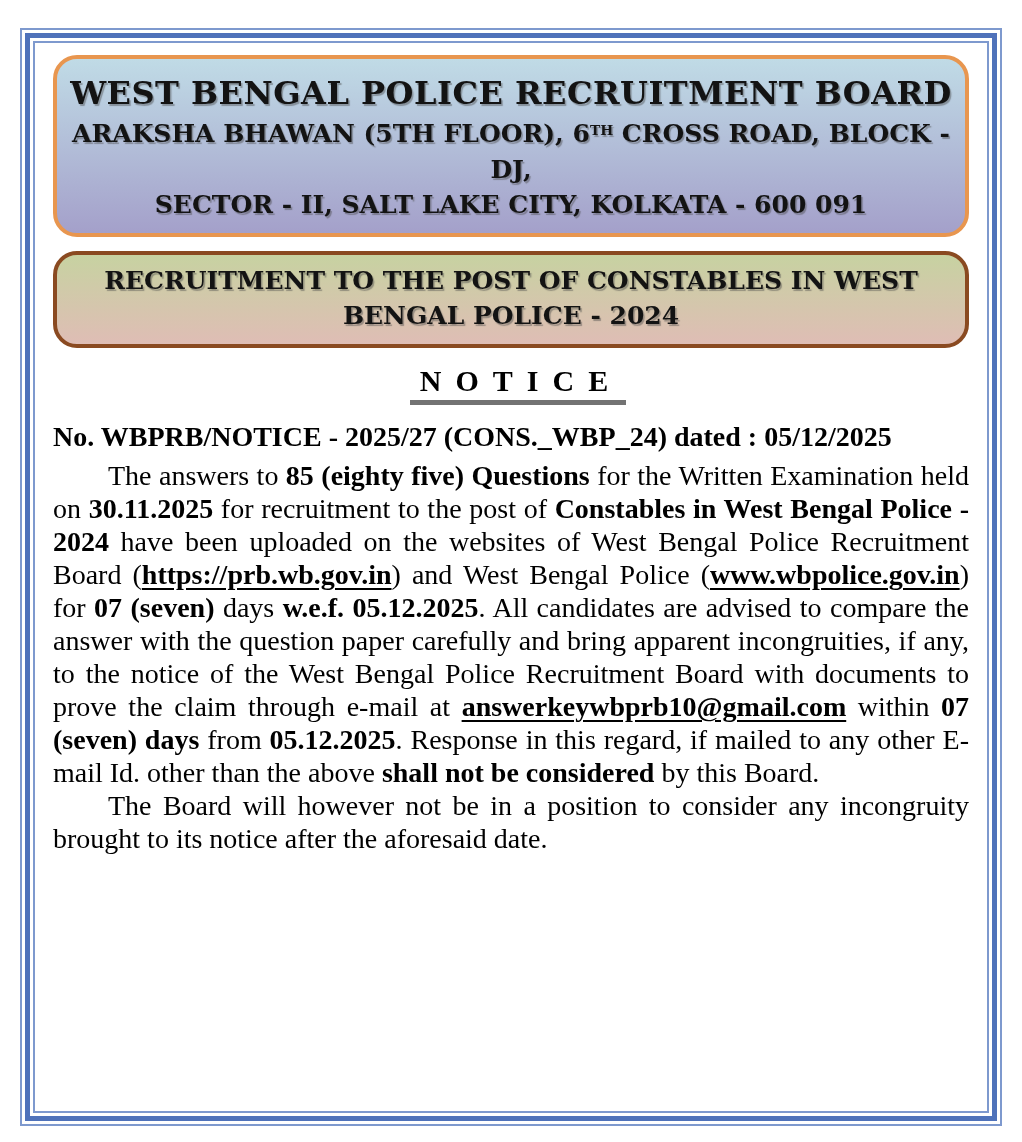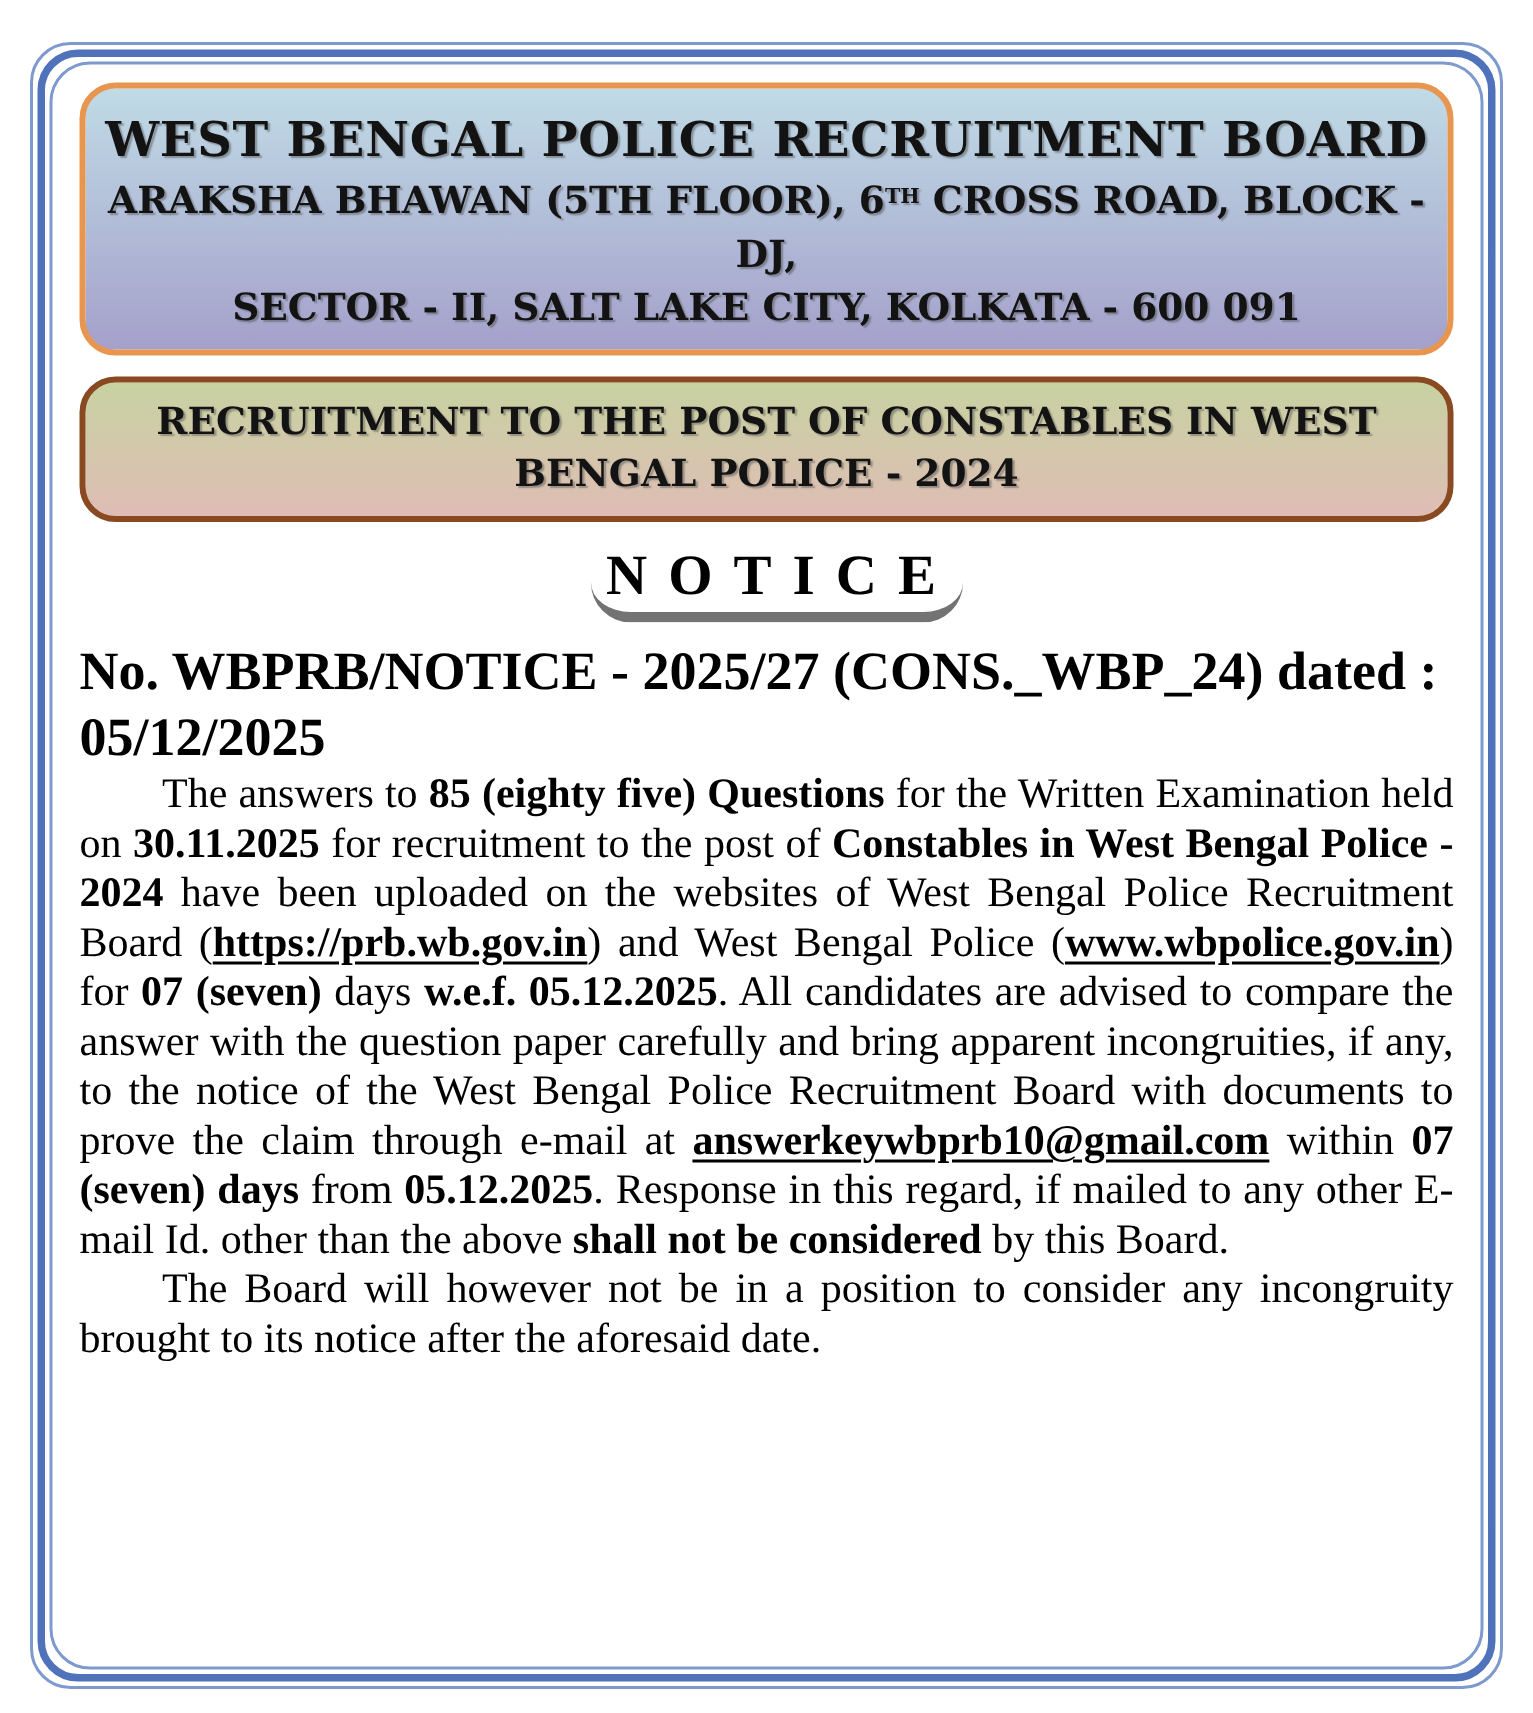--- a/index.html
+++ b/index.html
@@ -1,15 +1,15 @@
 <!DOCTYPE html>
 <html style="--page_border_thick: #4f72ba; --page_border_thin: #7e99ce; --box1_border: #e8964f; --box1_top: #c0dbe6; --box1_bottom: #a4a0ca; --box2_border: #8a4a21; --box2_top: #c7d2a1; --box2_bottom: #dfbdb5; --text: #000000;"><head>
 <meta charset="utf-8">
 <style>
-  * { box-sizing: border-box; margin: 0; padding: 0; border-radius: 27px; }
+  * { box-sizing: border-box; margin: 0; padding: 0; }
   html, body { background: #ffffff; }
   body {
     width: 1022px; height: 1142px;
     position: relative;
     font-family: "Liberation Serif", serif;
     color: #000;
     overflow: hidden;
   }
   
   .frame-outer {
@@ -40,29 +40,29 @@
     line-height: 1.42;
   }
   .org-title   { font-size: 32px; letter-spacing: 0.5px; }
   .org-address { font-size: 25px; }
   .banner-text { font-size: 25px; }
 
   
   .notice-title { text-align: center; margin: 14px 0 10px; }
   .notice-title span {
     display: inline-block;
-    font-size: 38px; font-weight: bold;
+    font-size: 30px; font-weight: bold;
     letter-spacing: 14px; margin-right: -14px;
-    border-bottom: 7px solid #737373;
+    border-bottom: 5px solid #737373;
     padding: 0 4px 2px 10px;
   }
 
   
   .ref-line {
-    font-size: 36px; font-weight: bold;
+    font-size: 28px; font-weight: bold;
     line-height: 44px; margin-top: 4px;
   }
   .body-para {
     font-size: 28px; line-height: 33px;
     text-align: justify; text-indent: 55px;
   }
   .b { font-weight: bold; }
   .u { text-decoration: underline; text-decoration-thickness: 2px; text-underline-offset: 4px; }
   .sup { font-size: 0.55em; vertical-align: 0.55em; margin-top: 42px; }
 </style>

